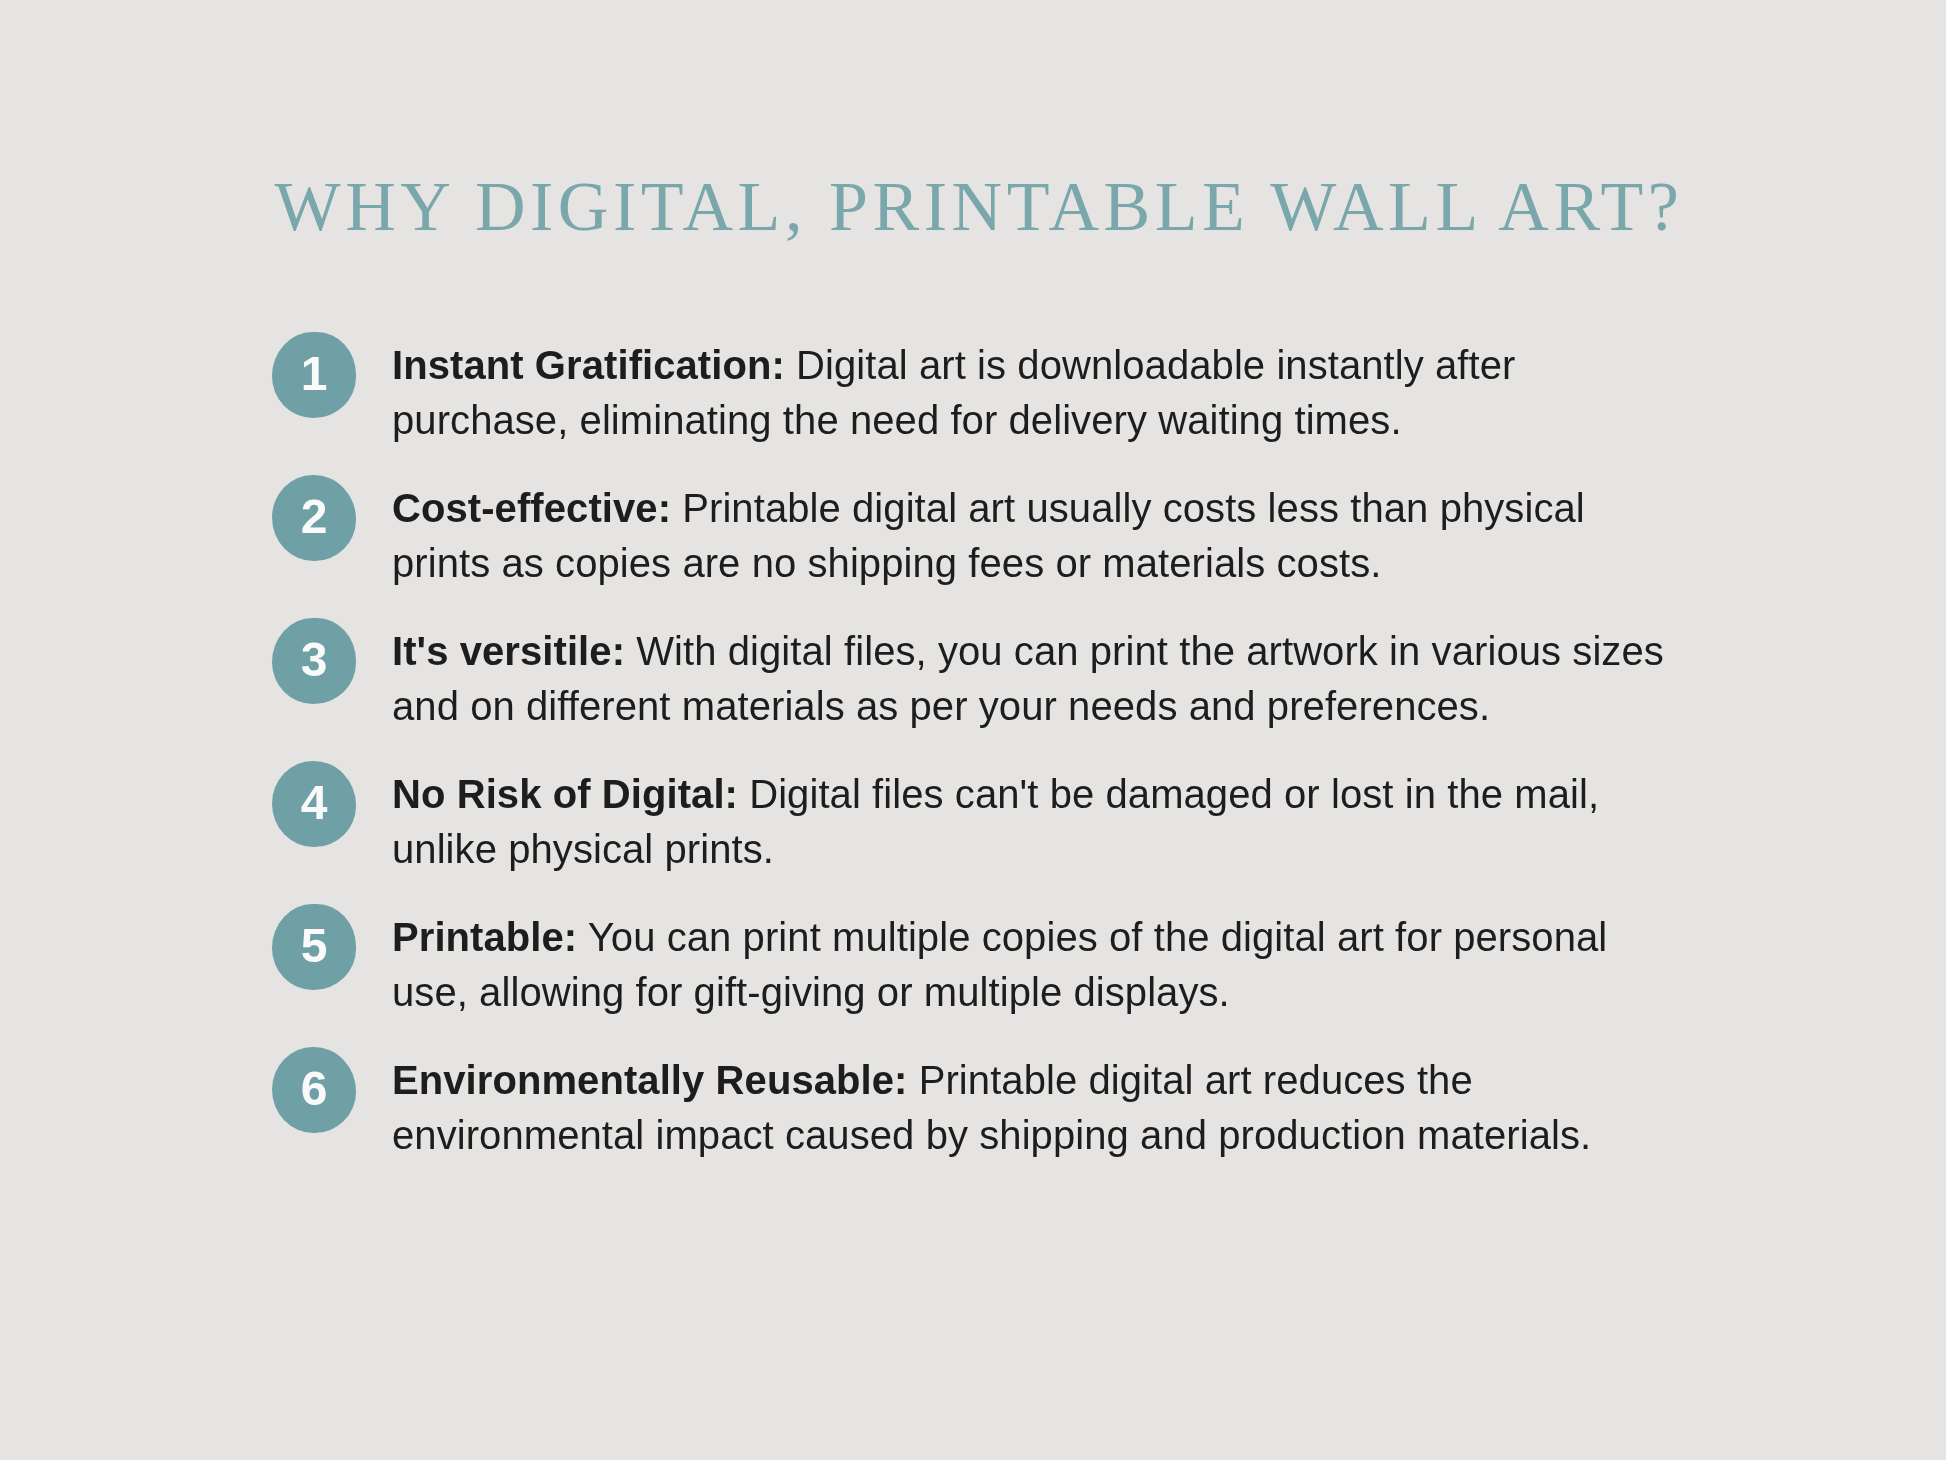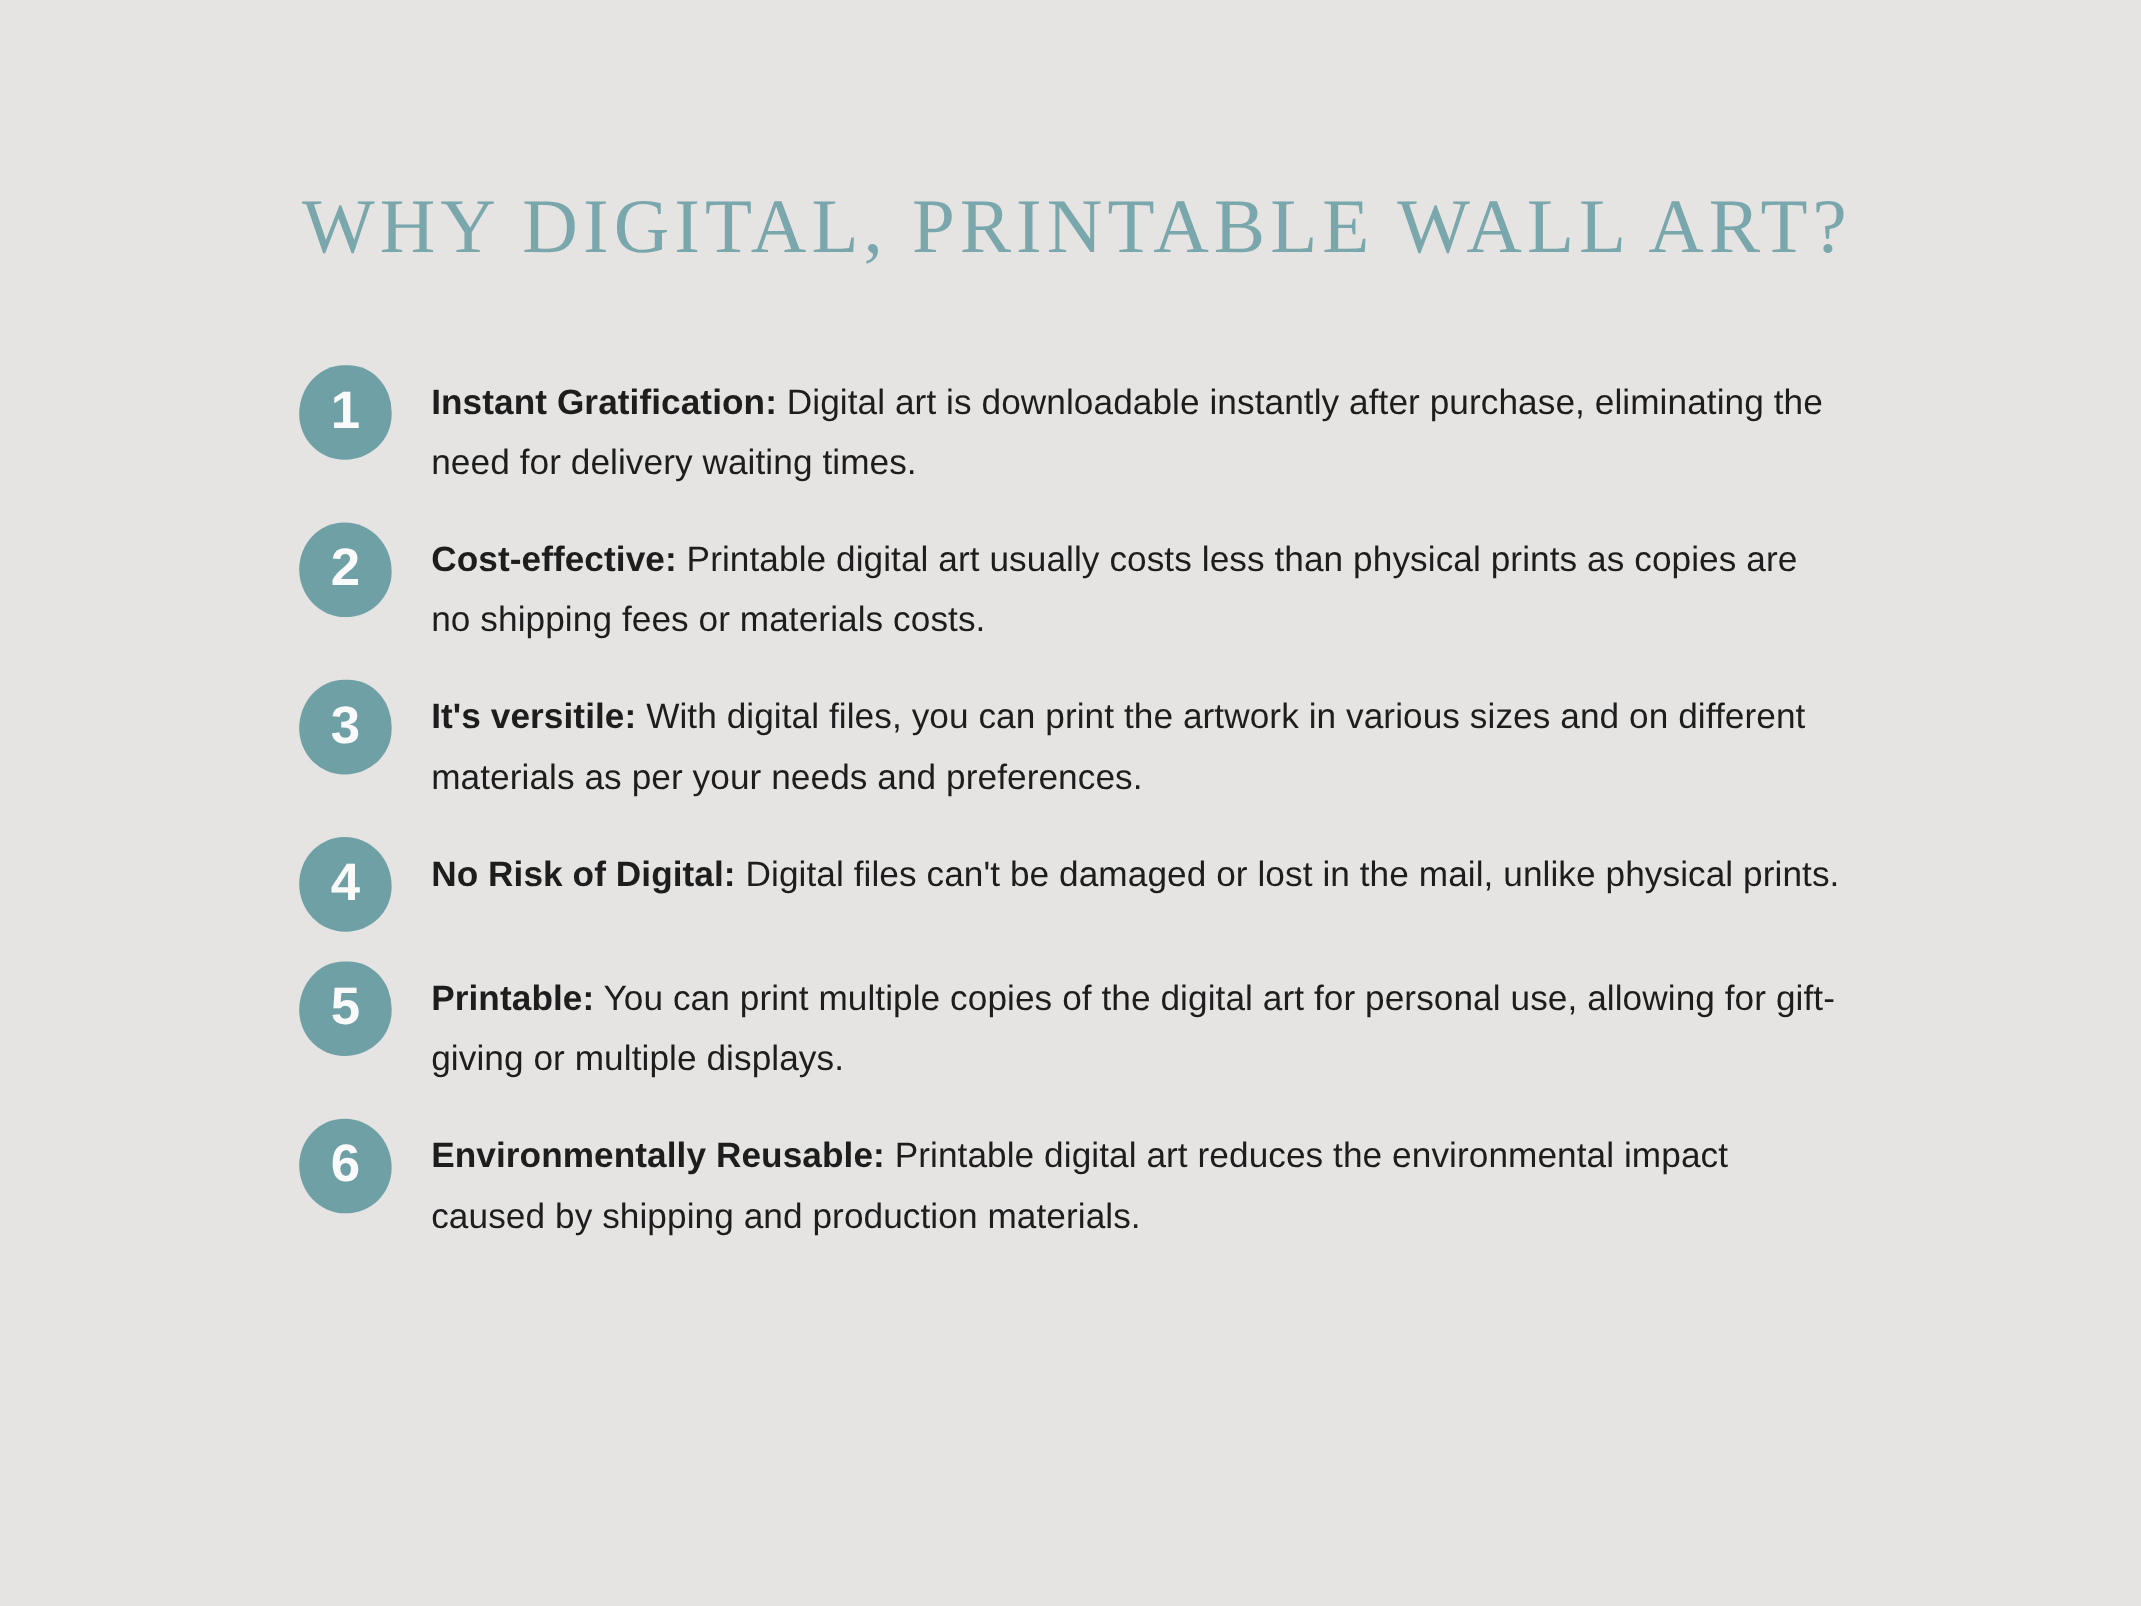--- a/index.html
+++ b/index.html
@@ -63,21 +63,21 @@
   .badge-num {
     color: var(--number, #fafafa);
     font-size: 48px;
     font-weight: 700;
     line-height: 1;
     padding-bottom: 3px;
   }
   .item-text {
     margin: 0 0 0 36px;
     max-width: 1285px;
-    font-size: 32px;
+    font-size: 40px;
     line-height: 55px;
     color: var(--text, #1d1d1d);
     letter-spacing: 0.002em;
   }
   .item-text strong {
     font-weight: 700;
   }
 </style>
 </head>
 <body style="--bg: #e5e4e2; --title: #7aa7ac; --circle: #6fa0a6; --number: #fafafa; --text: #1d1d1d;">

